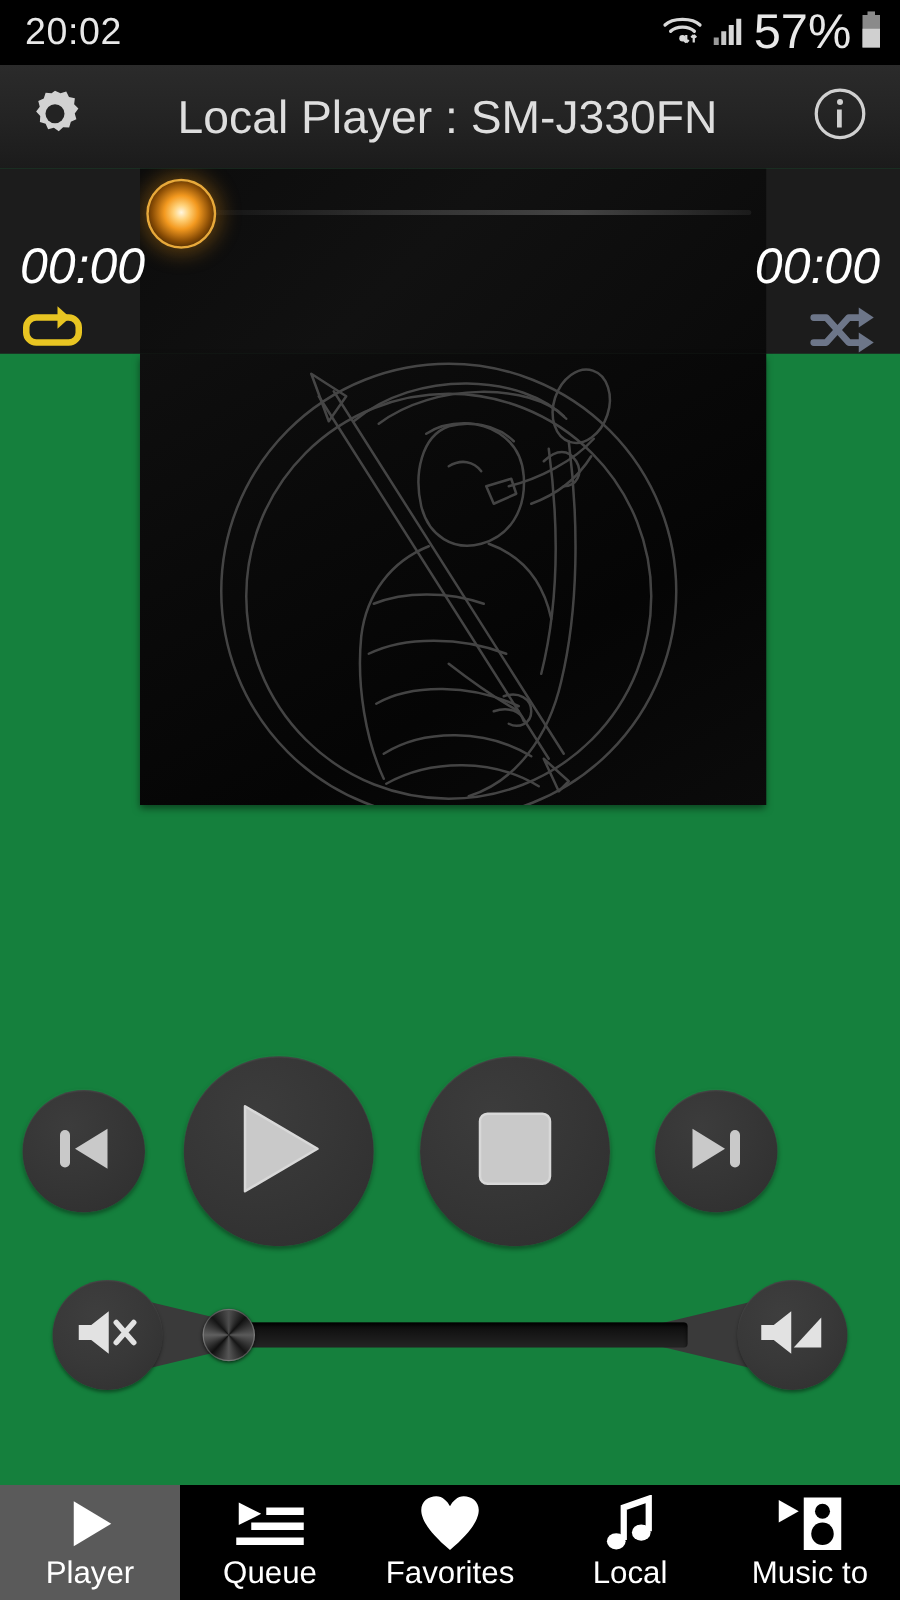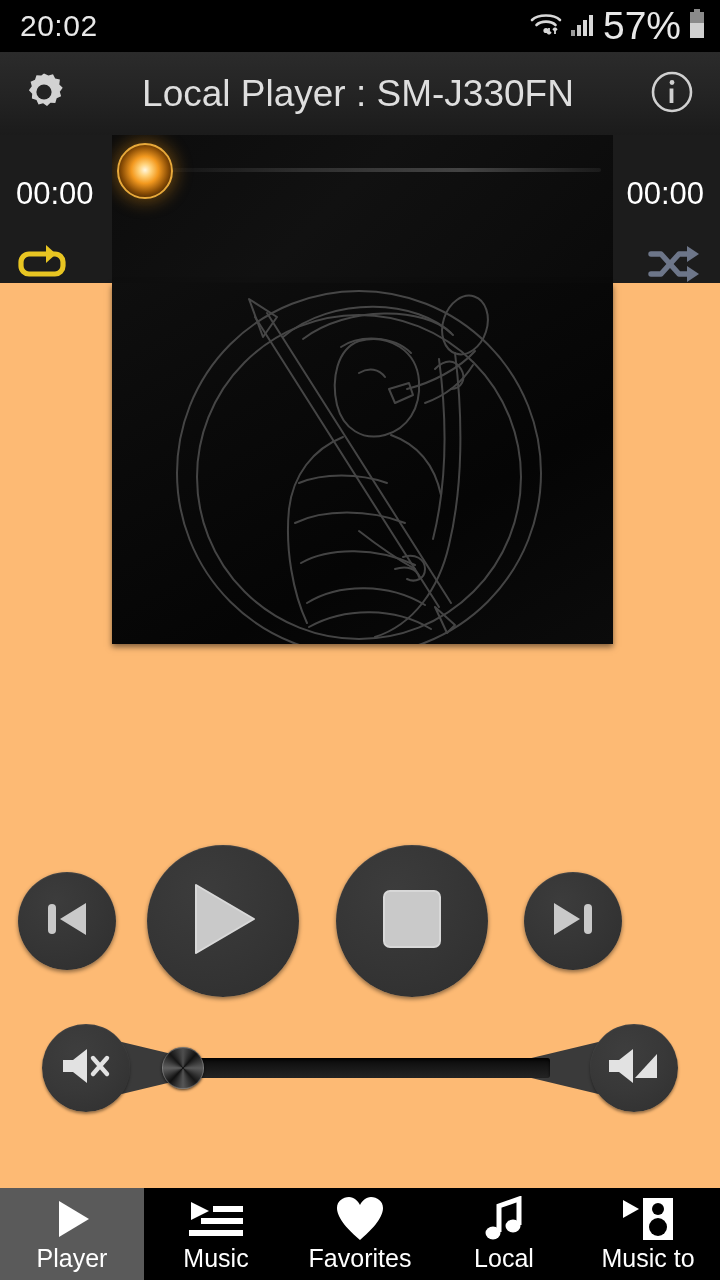--- a/index.html
+++ b/index.html
@@ -2,21 +2,21 @@
 <html><head>
 <meta charset="utf-8">
 <style>
   * { margin:0; padding:0; box-sizing:border-box; }
   html, body {
     width:720px; height:1280px;
     background:#333333;
     font-family:"Liberation Sans", sans-serif;
     overflow:hidden;
   }
-  #app { position:relative; width:720px; height:1280px; background:#fdba74; }
+  #app { position:relative; width:720px; height:1280px; background:#15803d; }
 
   
   .statusbar {
     position:absolute; left:0; top:0; width:720px; height:52px;
     background:#000000;
     display:flex; align-items:center; justify-content:space-between;
     padding:0 14px 0 20px;
   }
   .status-time { color:#e8e8e8; font-size:30px; letter-spacing:0.5px; }
   .status-right { display:flex; align-items:center; gap:7px; }
@@ -35,21 +35,21 @@
     white-space:nowrap; overflow:hidden;
   }
   .icon-btn { display:flex; align-items:center; justify-content:center; width:56px; height:56px; }
 
   
   .seekpanel {
     position:absolute; left:0; top:135px; width:720px; height:148px;
     background:#1c1c1c;
   }
   .time-left, .time-right {
-    position:absolute; top:41px; color:#ffffff; font-size:31px; letter-spacing:0px;
+    position:absolute; top:56px; color:#ffffff; font-size:40px; letter-spacing:0px;font-style:italic;
   }
   .time-left { left:16px; }
   .time-right { right:16px; }
 
   .repeat-btn { position:absolute; left:16px; top:108px; width:56px; height:46px;
                 display:flex; align-items:center; }
   .shuffle-btn { position:absolute; right:16px; top:108px; width:60px; height:46px;
                  display:flex; align-items:center; justify-content:flex-end; }
 
   
@@ -348,21 +348,21 @@
 
     <div class="navtab">
       <div class="nav-ic">
         <svg width="58" height="44" viewBox="0 0 58 44">
           <path d="M4 5 L22 14 L4 23 Z" fill="#ffffff"></path>
           <rect x="26" y="9" width="30" height="6" fill="#ffffff"></rect>
           <rect x="14" y="21" width="42" height="6" fill="#ffffff"></rect>
           <rect x="2" y="33" width="54" height="6" fill="#ffffff"></rect>
         </svg>
       </div>
-      <div class="nav-lbl">Music</div>
+      <div class="nav-lbl">Queue</div>
     </div>
 
     <div class="navtab">
       <div class="nav-ic">
         <svg width="50" height="46" viewBox="0 0 50 46">
           <path d="M25 44 C 6 28, 2 18, 2 12 C 2 5, 8 1, 14 1 C 19 1, 23 5, 25 9 C 27 5, 31 1, 36 1 C 42 1, 48 5, 48 12 C 48 18, 44 28, 25 44 Z" fill="#ffffff"></path>
         </svg>
       </div>
       <div class="nav-lbl">Favorites</div>
     </div>

